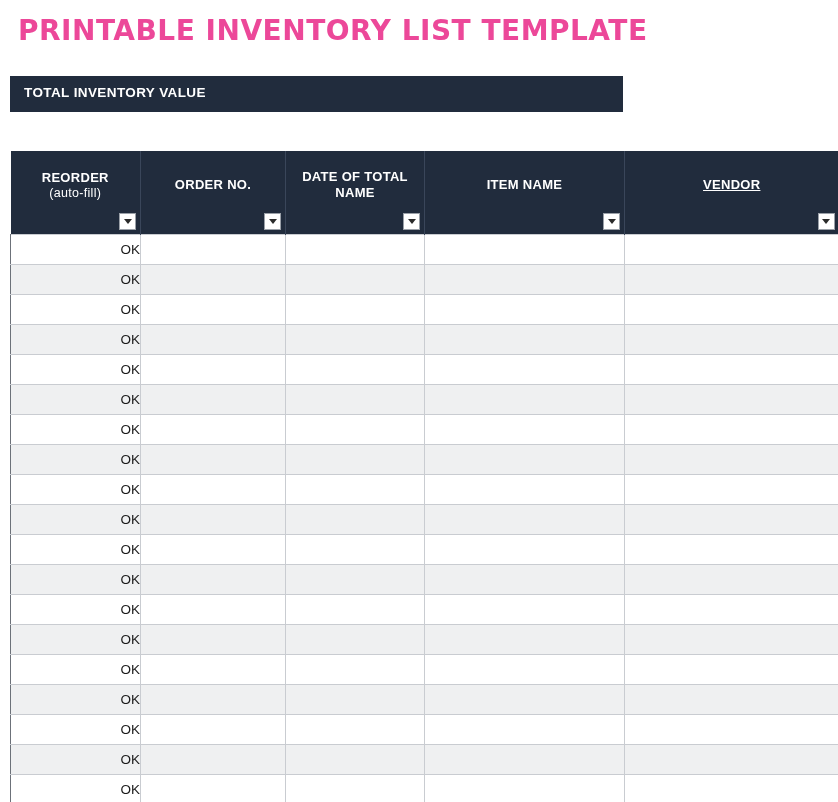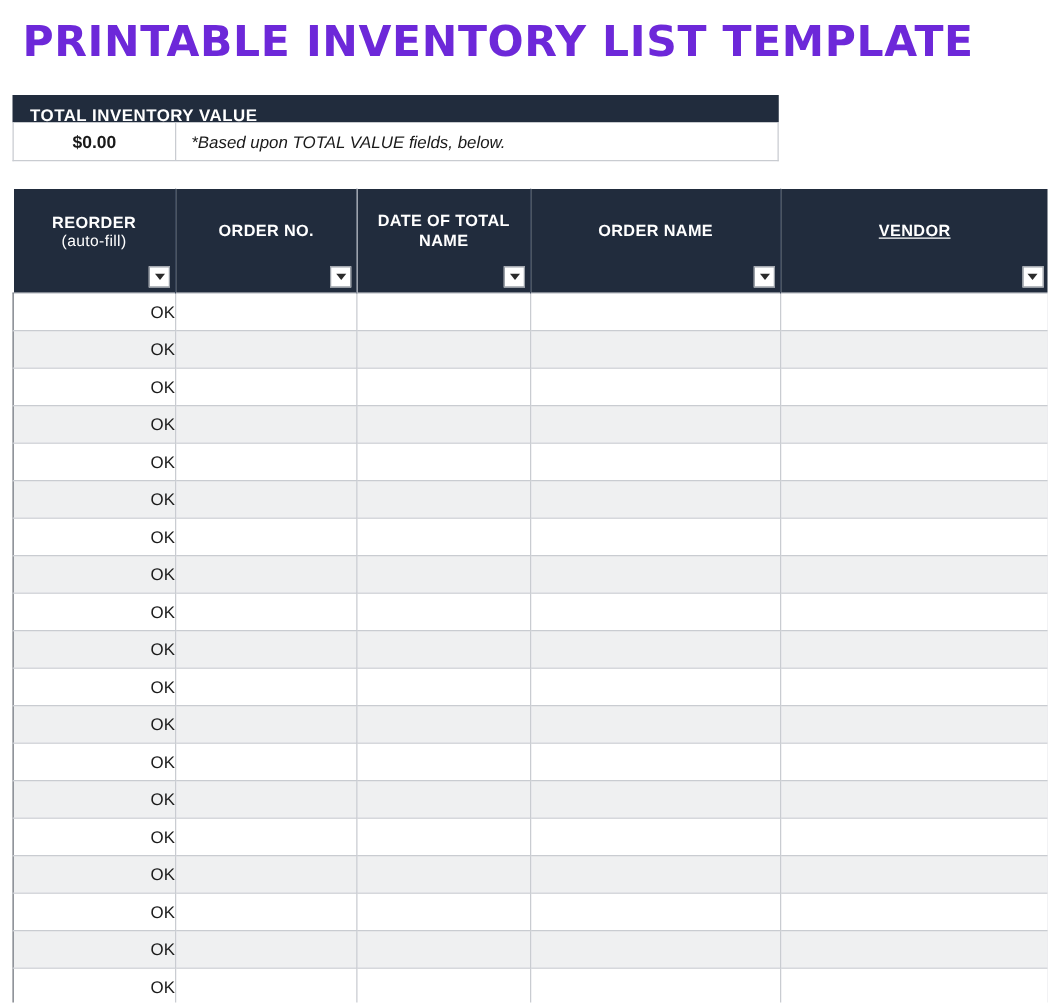--- a/index.html
+++ b/index.html
@@ -17,39 +17,39 @@
     width: 838px;
     height: 802px;
     background: #ffffff;
   }
 
   
   .title {
     position: absolute;
     left: 18px;
     top: 14px;
-    font-size: 34px;
+    font-size: 28px;
     font-weight: bold;
     letter-spacing: 0.5px;
-    color: #6d28d9;
+    color: #ec4899;
     font-family: "DejaVu Sans", sans-serif;
     white-space: nowrap;
   }
 
   
   .total-block {
     position: absolute;
     left: 10px;
     top: 76px;
     width: 613px;
   }
   .total-header {
     background: #212c3d;
     color: #ffffff;
-    height: 22px;
+    height: 36px;
     line-height: 33px;
     padding-left: 14px;
     font-size: 13.5px;
     font-weight: bold;
     letter-spacing: 0.4px;
   }
   .total-row {
     display: flex;
     height: 31px;
     border-left: 1px solid #c9ccd1;
@@ -149,24 +149,20 @@
 </style>
 </head>
 <body>
 
 <div class="page">
 
   <div class="title">PRINTABLE INVENTORY LIST TEMPLATE</div>
 
   <div class="total-block">
     <div class="total-header">TOTAL INVENTORY VALUE</div>
-    <div class="total-row">
-      <div class="total-value">$0.00</div>
-      <div class="total-note">*Based upon TOTAL VALUE fields, below.</div>
-    </div>
   </div>
 
   <div class="table-wrap">
     <table class="inv">
       <colgroup>
         <col class="c-reorder">
         <col class="c-itemno">
         <col class="c-date">
         <col class="c-name">
         <col class="c-vendor">
@@ -187,21 +183,21 @@
               </span>
           </th>
           <th>
             <span class="hdr-text">DATE OF TOTAL</span>
             <span class="hdr-text">NAME</span>
             <span class="filter-btn">
                 <span class="caret"></span>
               </span>
           </th>
           <th>
-            <span class="hdr-text">ORDER NAME</span>
+            <span class="hdr-text">ITEM NAME</span>
             <span class="filter-btn">
                 <span class="caret"></span>
               </span>
           </th>
           <th>
             <span class="hdr-text">VENDOR</span>
             <span class="filter-btn">
                 <span class="caret"></span>
               </span>
           </th>

